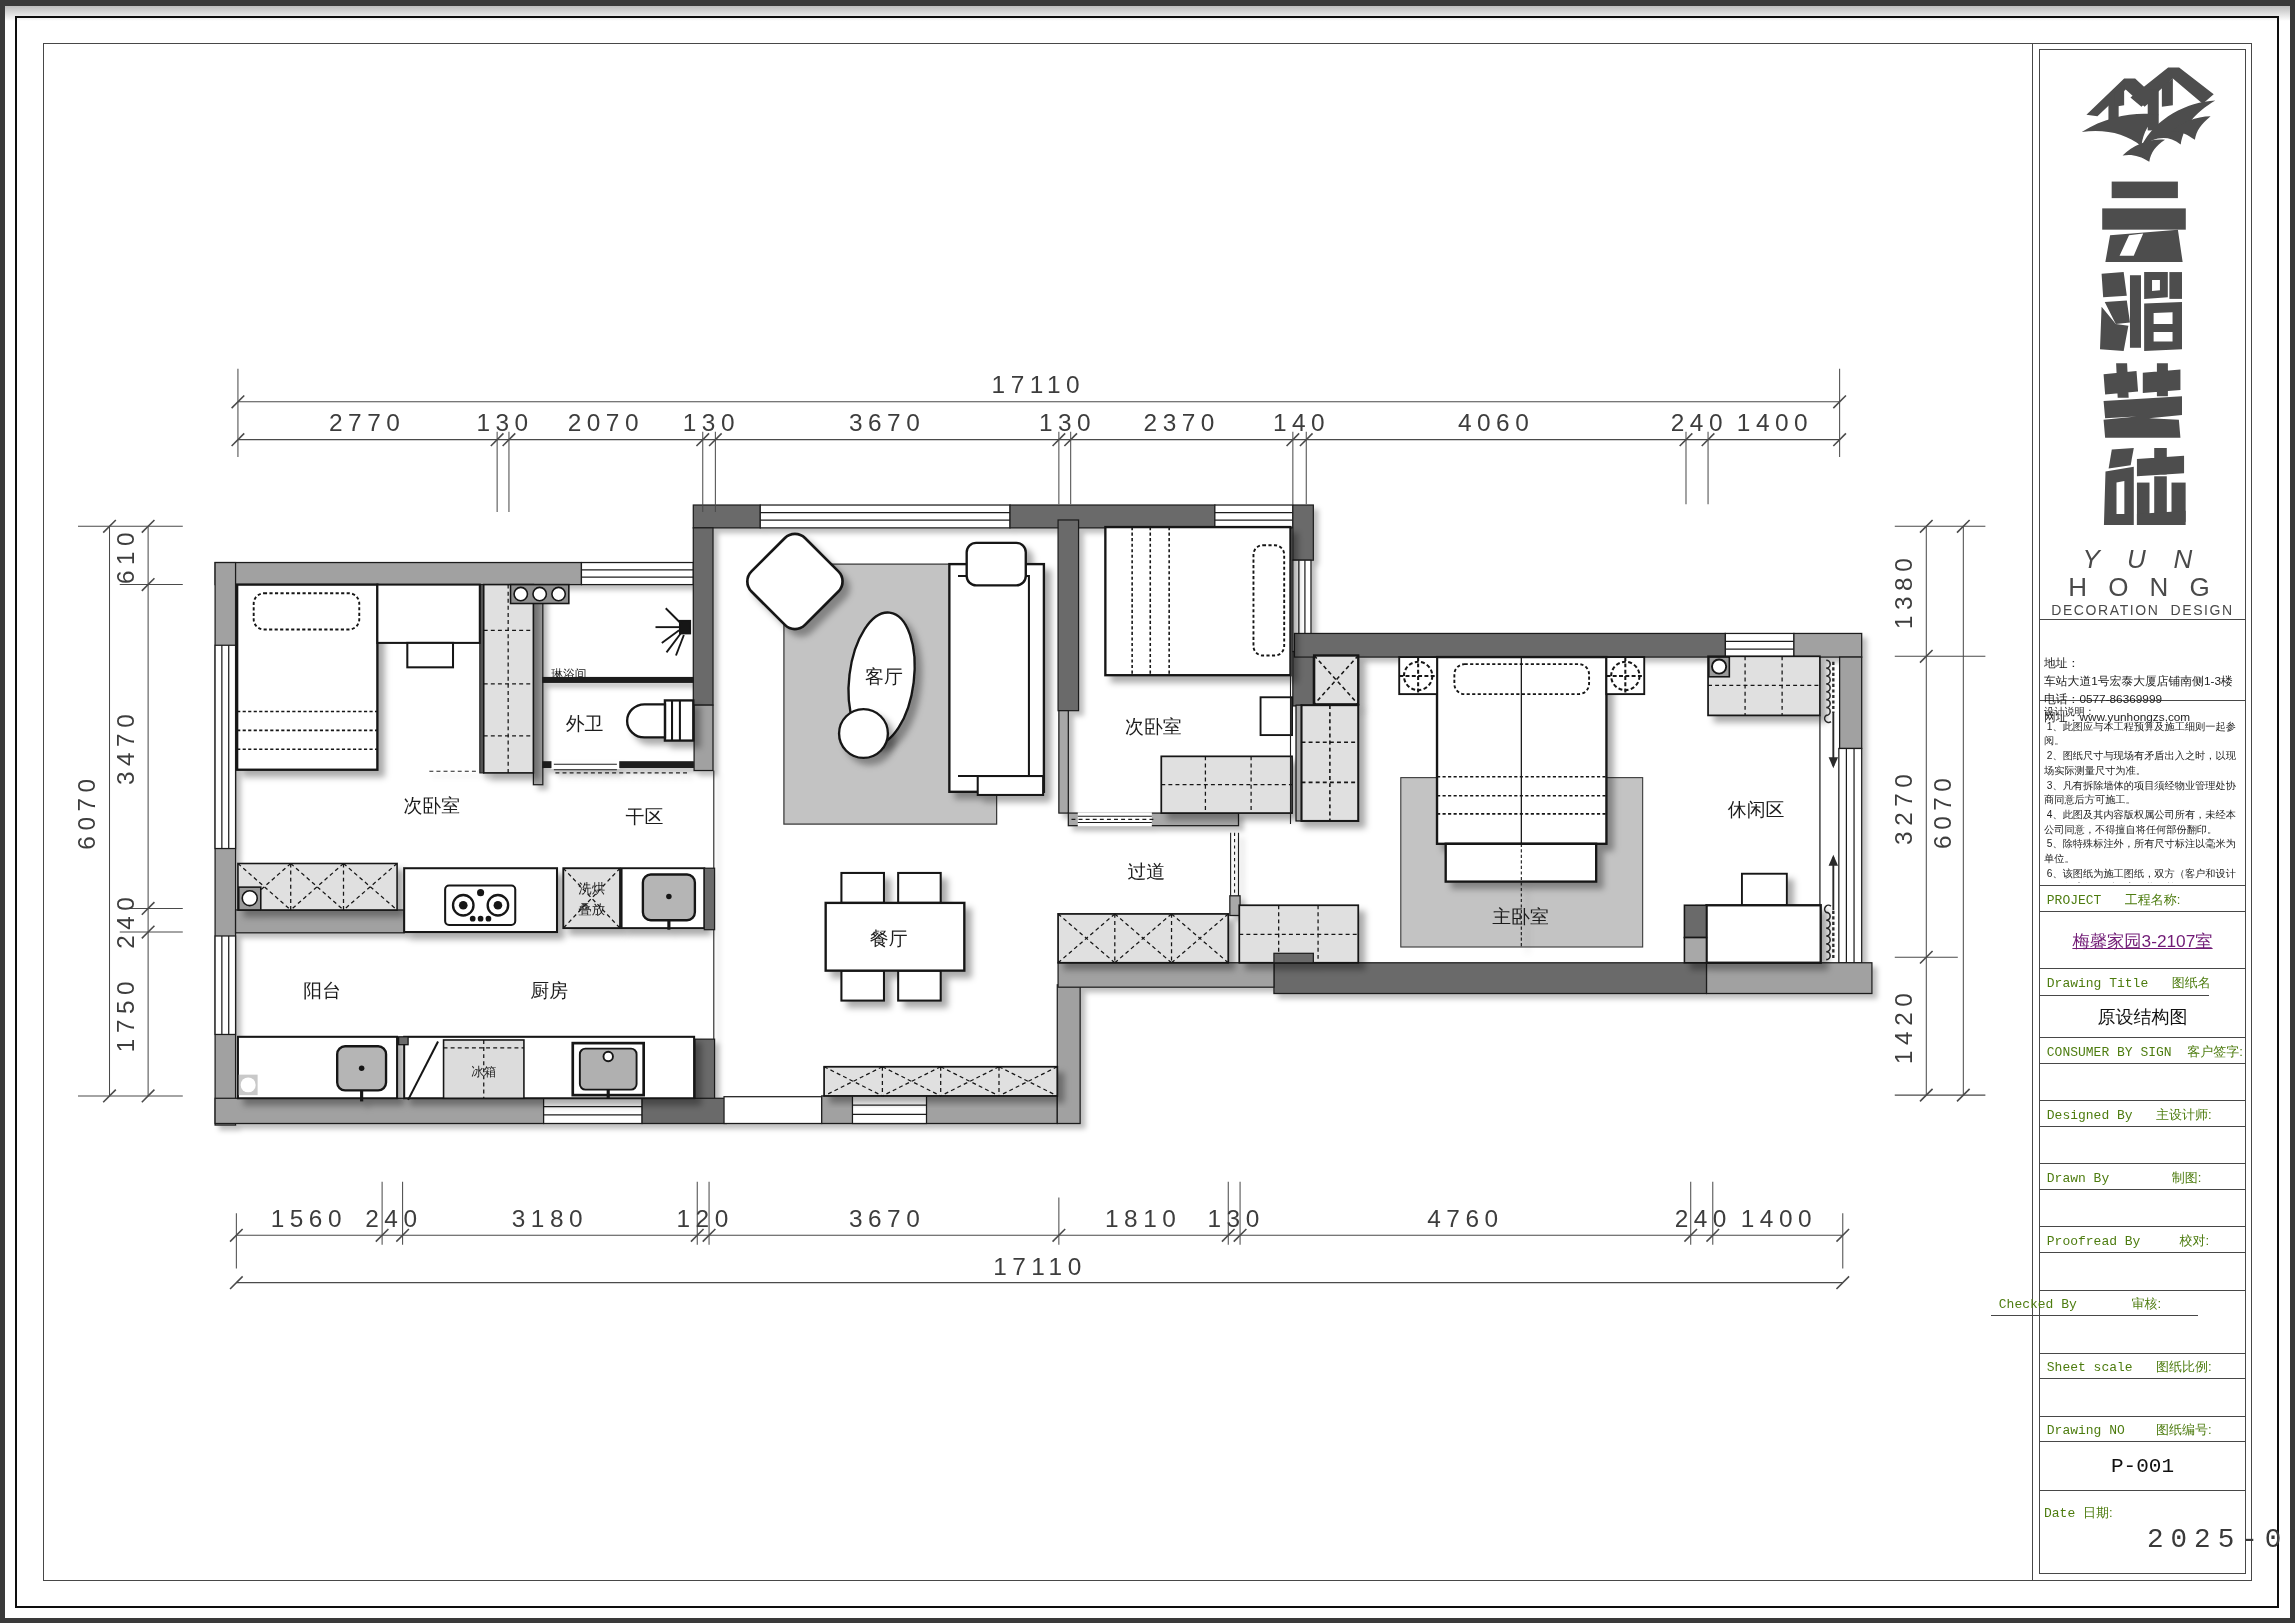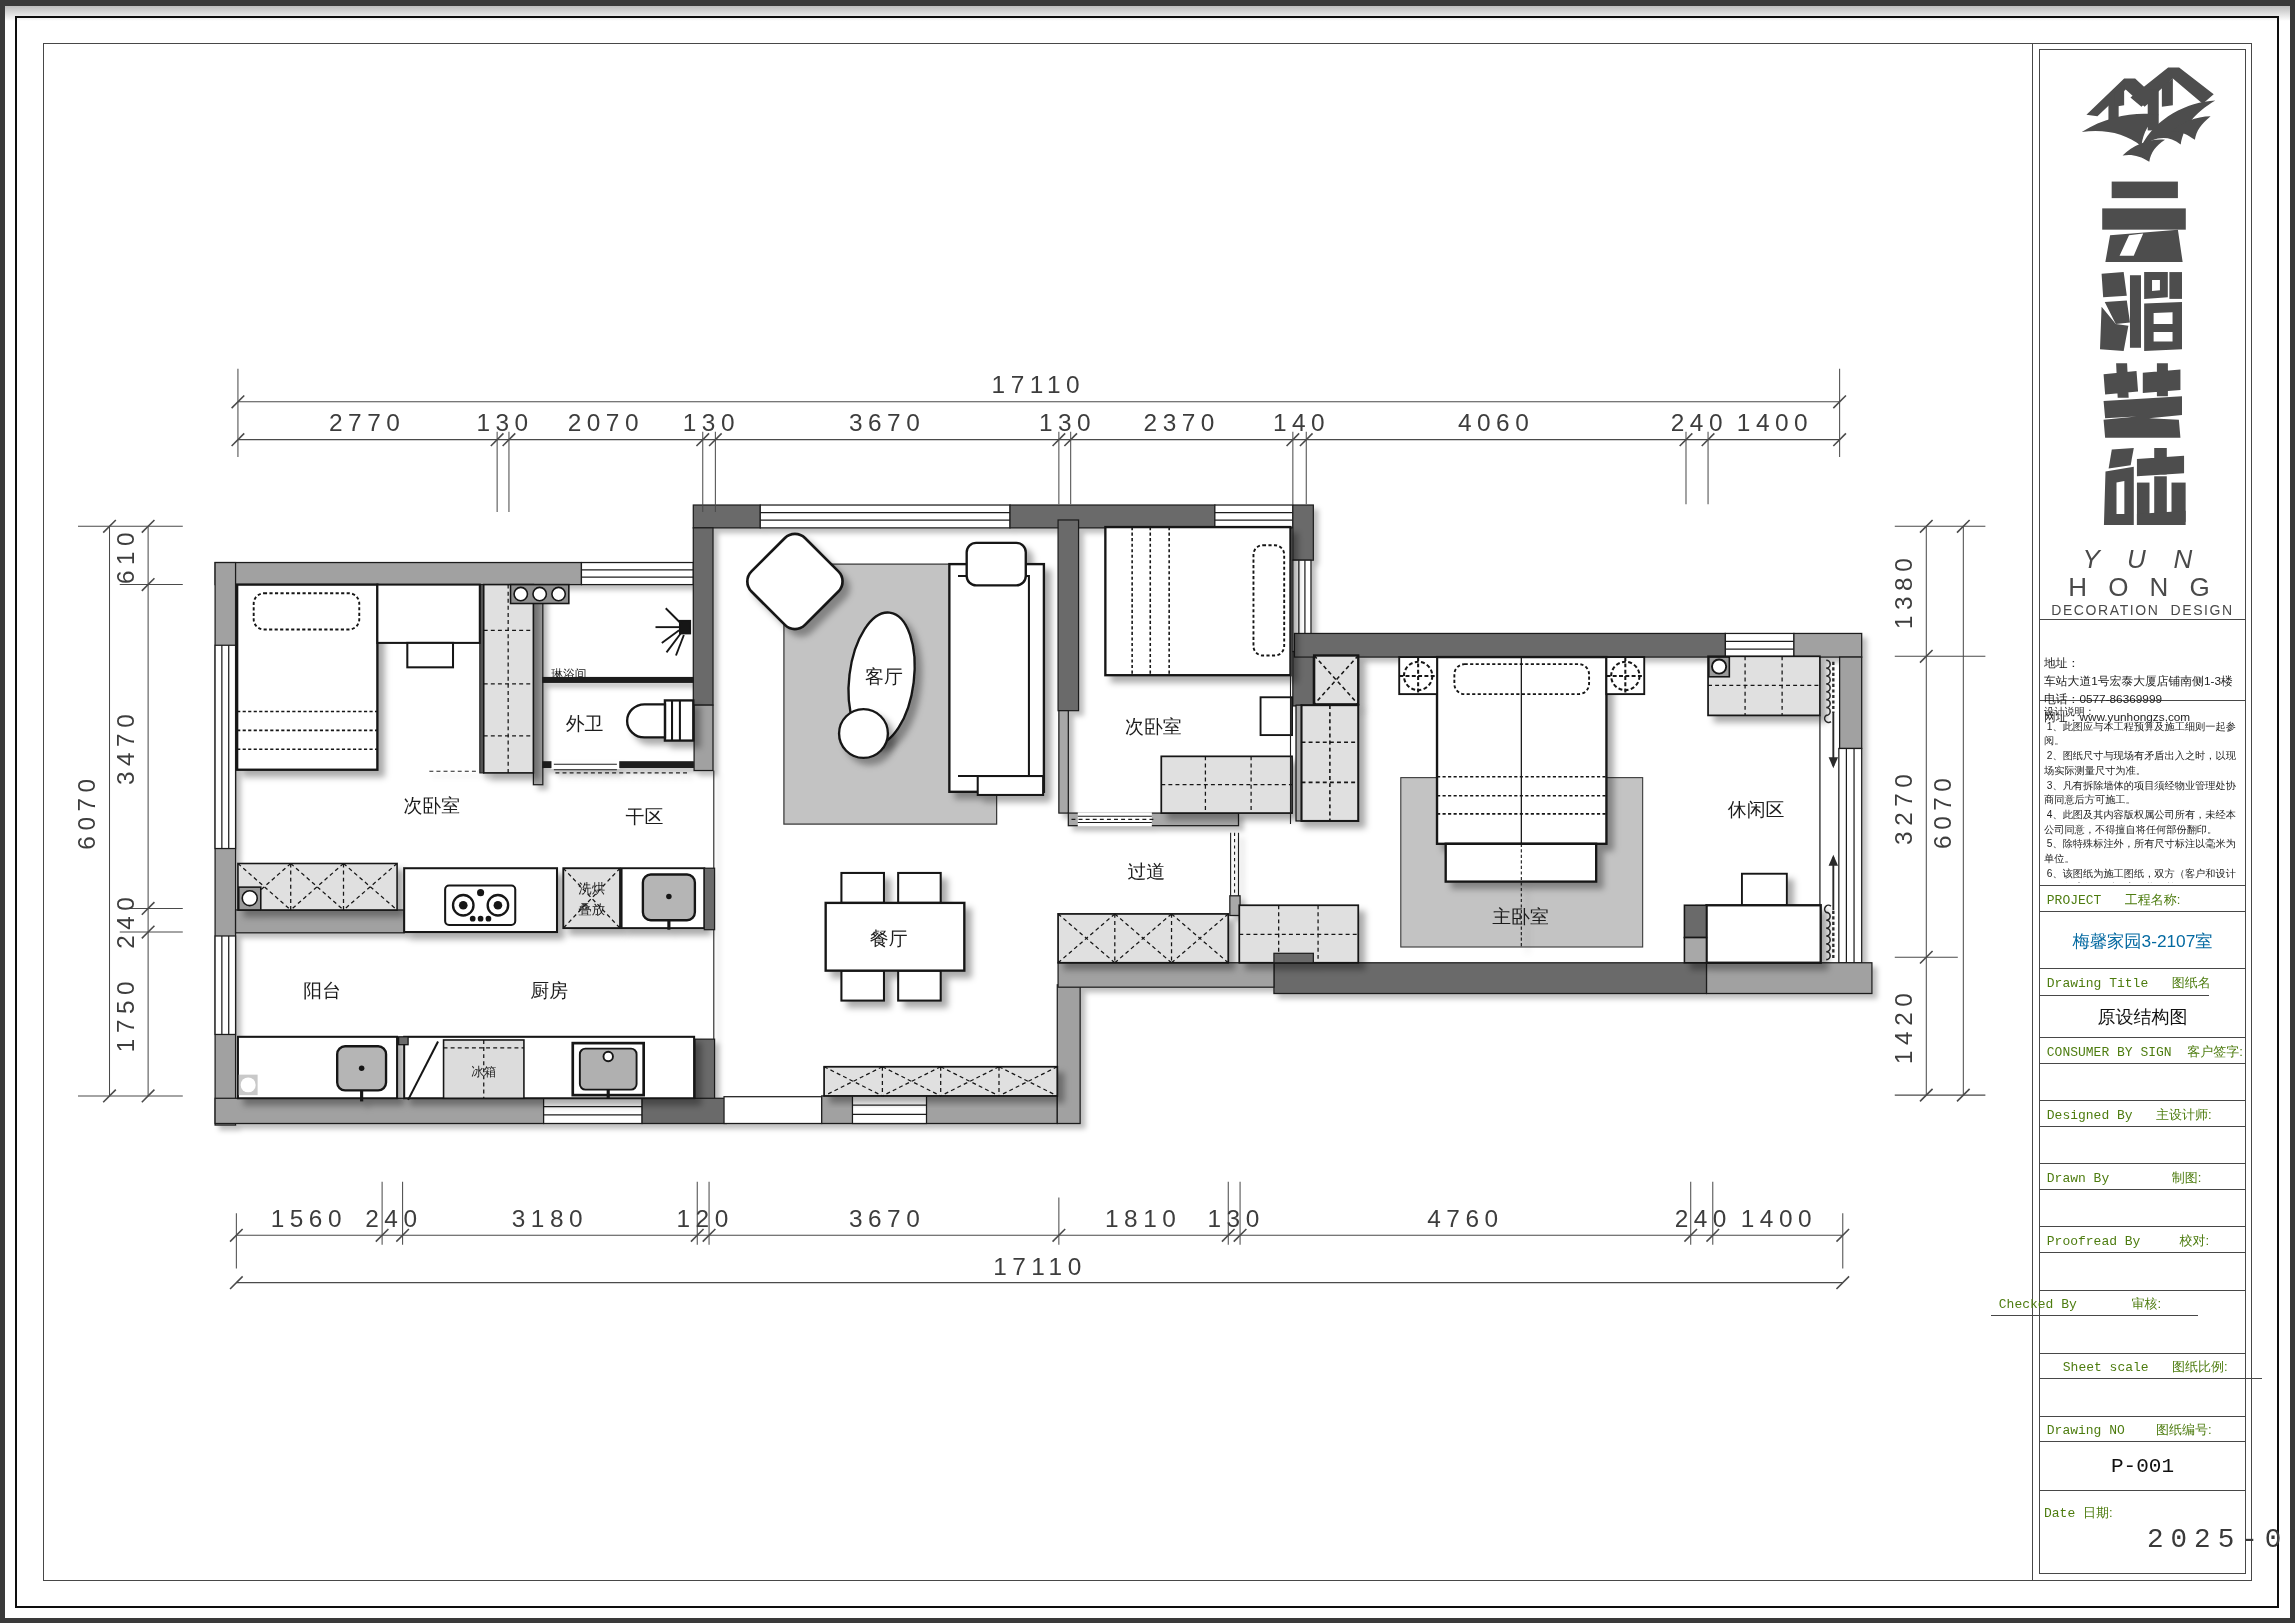--- a/index.html
+++ b/index.html
@@ -88,42 +88,42 @@
 <div class="abs" style="left:2040px;top:602px;width:205px;text-align:center;font-size:14px;letter-spacing:1.6px;color:#4a4a4a;">DECORATION&nbsp;&nbsp;DESIGN</div>
 
 <div class="abs" style="left:2039px;top:619px;width:207px;height:80px;border-top:1.6px solid #474747;border-bottom:1.6px solid #474747;"></div>
 <div class="abs" style="left:2044px;top:626px;width:202px;font-size:11.8px;line-height:18px;color:#222;white-space:nowrap;overflow:hidden;margin-top:28px;">地址：<br>车站大道1号宏泰大厦店铺南侧1-3楼<br>电话：0577-86369999<br>网址：www.yunhongzs.com</div>
 
 <div class="abs" style="left:2039px;top:702px;width:207px;height:183px;border-bottom:1.6px solid #474747;"></div>
 <div class="abs" style="left:2044px;top:705px;width:199px;height:178px;font-size:10.2px;line-height:14.7px;color:#222;overflow:hidden;">设计说明：<br>&nbsp;1、此图应与本工程预算及施工细则一起参阅。<br>&nbsp;2、图纸尺寸与现场有矛盾出入之时，以现场实际测量尺寸为准。<br>&nbsp;3、凡有拆除墙体的项目须经物业管理处协商同意后方可施工。<br>&nbsp;4、此图及其内容版权属公司所有，未经本公司同意，不得擅自将任何部份翻印。<br>&nbsp;5、除特殊标注外，所有尺寸标注以毫米为单位。<br>&nbsp;6、该图纸为施工图纸，双方（客户和设计师）签字认可后，方可指导施工。</div>
 
 <div class="abs lbl" style="left:2039px;top:888px;width:207px;height:23px;border-bottom:1.6px solid #474747;line-height:23px;">&nbsp;PROJECT&nbsp;&nbsp;&nbsp;<span style="font-family:'Liberation Sans';">工程名称:</span></div>
 
-<div class="abs" style="left:2039px;top:914px;width:207px;height:54px;border-bottom:1.6px solid #474747;line-height:54px;text-align:center;font-size:17.3px;color:#0369a1;">梅馨家园3-2107室</div>
+<div class="abs" style="left:2039px;top:914px;width:207px;height:54px;border-bottom:1.6px solid #474747;line-height:54px;text-align:center;font-size:17.3px;color:#701a75;text-decoration:underline;">梅馨家园3-2107室</div>
 
 <div class="abs lbl" style="left:2039px;top:971px;width:170px;height:23.6px;border-bottom:1.6px solid #474747;line-height:23.6px;">&nbsp;Drawing&nbsp;Title&nbsp;&nbsp;&nbsp;<span style="font-family:'Liberation Sans';">图纸名称:</span></div>
 
 <div class="abs" style="left:2039px;top:997px;width:207px;height:40px;border-bottom:1.6px solid #474747;line-height:40px;text-align:center;font-size:18px;color:#111;">原设结构图</div>
 
 <div class="abs lbl" style="left:2039px;top:1040px;width:207px;height:23px;border-bottom:1.6px solid #474747;line-height:23px;">&nbsp;CONSUMER&nbsp;BY&nbsp;SIGN&nbsp;&nbsp;<span style="font-family:'Liberation Sans';">客户签字:</span></div>
 <div class="abs" style="left:2039px;top:1066px;width:207px;height:34px;border-bottom:1.6px solid #474747;"></div>
 
 <div class="abs lbl" style="left:2039px;top:1103px;width:207px;height:23px;border-bottom:1.6px solid #474747;line-height:23px;">&nbsp;Designed&nbsp;By&nbsp;&nbsp;&nbsp;<span style="font-family:'Liberation Sans';">主设计师:</span></div>
 <div class="abs" style="left:2039px;top:1129px;width:207px;height:34px;border-bottom:1.6px solid #474747;"></div>
 
 <div class="abs lbl" style="left:2039px;top:1166px;width:207px;height:23px;border-bottom:1.6px solid #474747;line-height:23px;">&nbsp;Drawn&nbsp;By&nbsp;&nbsp;&nbsp;&nbsp;&nbsp;&nbsp;&nbsp;&nbsp;<span style="font-family:Liberation Sans, sans-serif;">制图:</span></div>
 <div class="abs" style="left:2039px;top:1192px;width:207px;height:34px;border-bottom:1.6px solid #474747;"></div>
 
 <div class="abs lbl" style="left:2039px;top:1229px;width:207px;height:23px;border-bottom:1.6px solid #474747;line-height:23px;">&nbsp;Proofread&nbsp;By&nbsp;&nbsp;&nbsp;&nbsp;&nbsp;<span style="font-family:'Liberation Sans';">校对:</span></div>
 <div class="abs" style="left:2039px;top:1255px;width:207px;height:35px;border-bottom:1.6px solid #474747;"></div>
 
 <div class="abs lbl" style="left:1991px;top:1292px;width:207px;height:23px;border-bottom:1.6px solid #474747;line-height:23px;">&nbsp;Checked&nbsp;By&nbsp;&nbsp;&nbsp;&nbsp;&nbsp;&nbsp;&nbsp;<span style="font-family:'Liberation Sans';">审核:</span></div>
 <div class="abs" style="left:2039px;top:1318px;width:207px;height:35px;border-bottom:1.6px solid #474747;"></div>
 
-<div class="abs lbl" style="left:2039px;top:1355px;width:207px;height:23px;border-bottom:1.6px solid #474747;line-height:23px;padding-left:16px;">&nbsp;Sheet&nbsp;scale&nbsp;&nbsp;&nbsp;<span style="font-family:'Liberation Sans';">图纸比例:</span></div>
+<div class="abs lbl" style="left:2039px;top:1355px;width:207px;height:23px;border-bottom:1.6px solid #474747;line-height:23px;">&nbsp;Sheet&nbsp;scale&nbsp;&nbsp;&nbsp;<span style="font-family:'Liberation Sans';">图纸比例:</span></div>
 <div class="abs" style="left:2039px;top:1381px;width:207px;height:35px;border-bottom:1.6px solid #474747;"></div>
 
 <div class="abs lbl" style="left:2039px;top:1418px;width:207px;height:23px;border-bottom:1.6px solid #474747;line-height:23px;">&nbsp;Drawing&nbsp;NO&nbsp;&nbsp;&nbsp;&nbsp;<span style="font-family:'Liberation Sans';">图纸编号:</span></div>
 
 <div class="abs" style="left:2039px;top:1444px;width:207px;height:46px;border-bottom:1.6px solid #474747;line-height:46px;text-align:center;font-family:'Liberation Mono',monospace;font-size:21px;color:#111;">P-001</div>
 
 <div class="abs lbl" style="left:2044px;top:1504px;">Date&nbsp;<span style="font-family:'Liberation Sans';">日期:</span></div>
 
 <div class="abs" style="left:2147px;top:1524px;width:205px;font-family:'Liberation Mono',monospace;font-size:27.6px;letter-spacing:7px;color:#3a3a3a;white-space:nowrap;">2025-03-</div>
 

